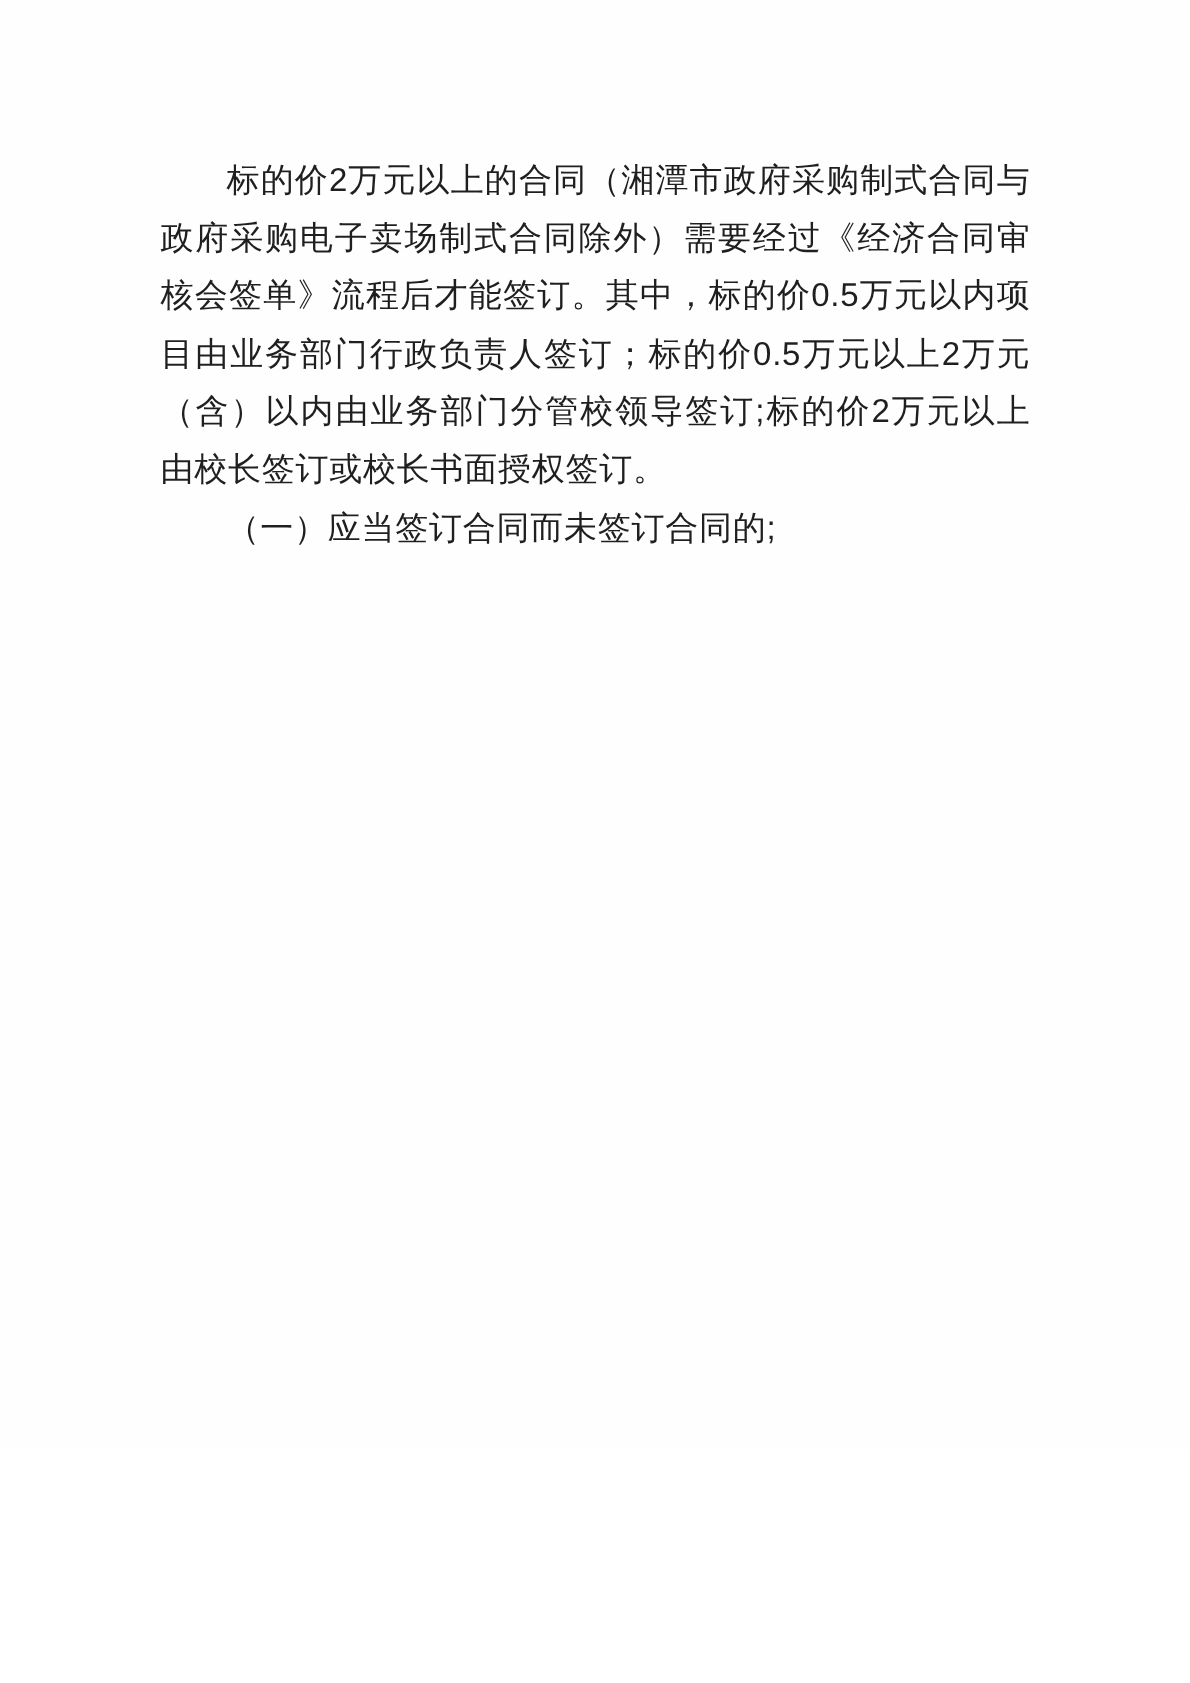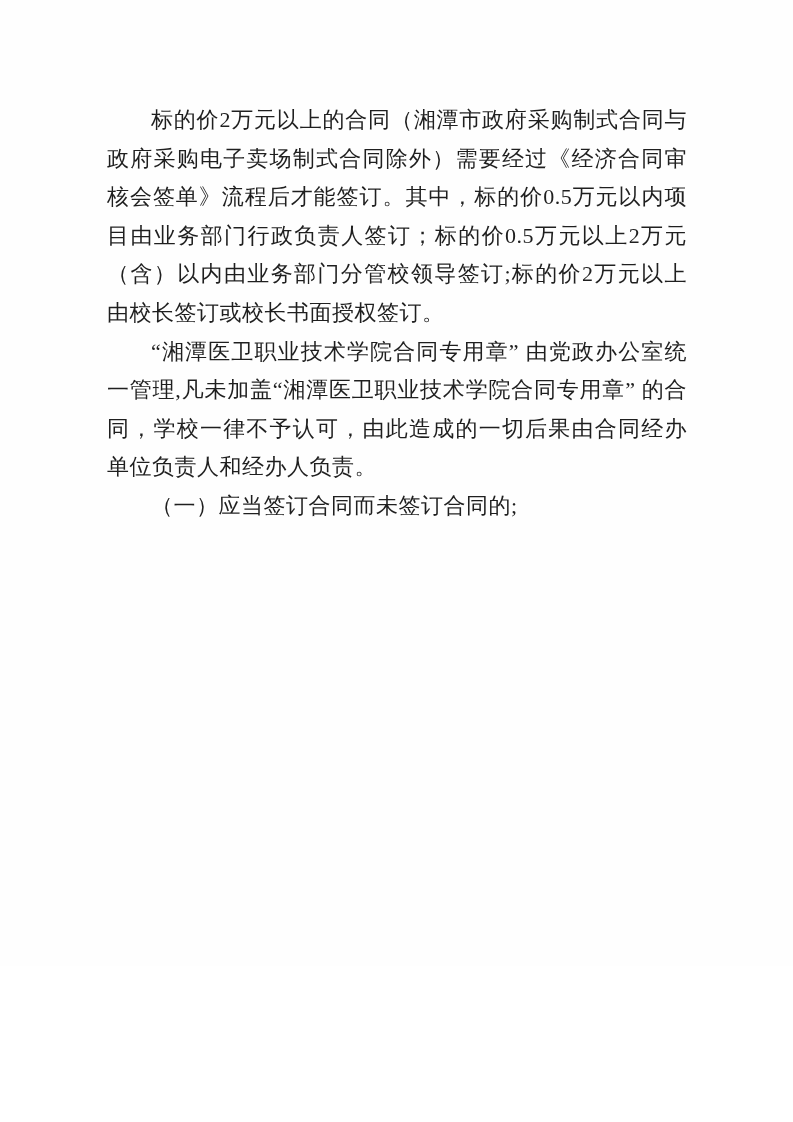--- a/index.html
+++ b/index.html
@@ -6,21 +6,21 @@
     margin: 0;
     padding: 0;
     background: #ffffff;
   }
   .page {
     position: relative;
     width: 793px;
     height: 966px;
     background: #fefefe;
     overflow: hidden;
-    font-family: Liberation Serif, serif;
+    font-family: Liberation Sans, sans-serif;
     color: #1f1f1f;
   }
   .content {
     position: absolute;
     left: 107px;
     top: 101px;
     width: 580px;
   }
   .para {
     margin: 0;
@@ -49,21 +49,20 @@
 </head>
 <body>
 
 <div class="page">
   <div class="content">
 
     <p class="para">标的价2万元以上的合同（湘潭市政府采购制式合同与政府采购电子卖场制式合同除外）需要经过《经济合同审核会签单》流程后才能签订。其中，标的价0.5万元以内项目由业务部门行政负责人签订；标的价0.5万元以上2万元（含）以内由业务部门分管校领导签订;标的价2万元以上由校长签订或校长书面授权签订。</p>
 
 
 
-    <p class="para">“湘潭医卫职业技术学院合同专用章” 由党政办公室统一管理,凡未加盖“湘潭医卫职业技术学院合同专用章” 的合同，学校一律不予认可，由此造成的一切后果由合同经办单位负责人和经办人负责。</p>
 
 
 
 
     <p class="para">（一）应当签订合同而未签订合同的;</p>
 
 
   </div>
 
   <div class="page-number">– 4 –</div>

